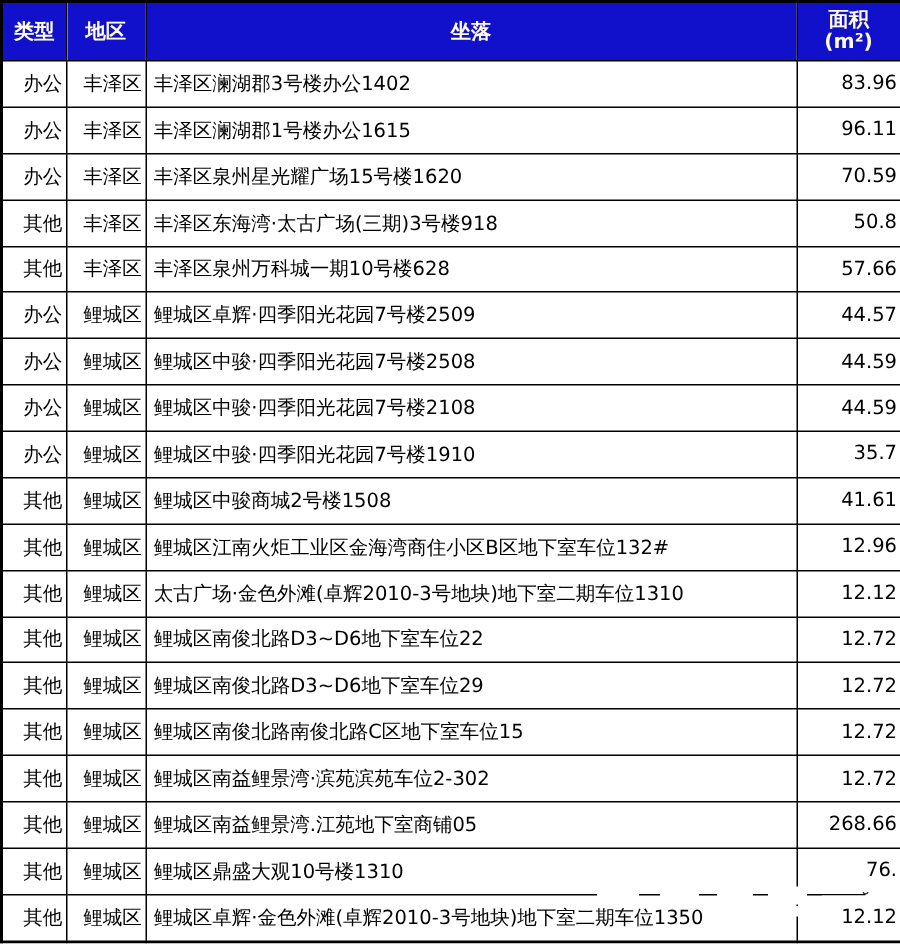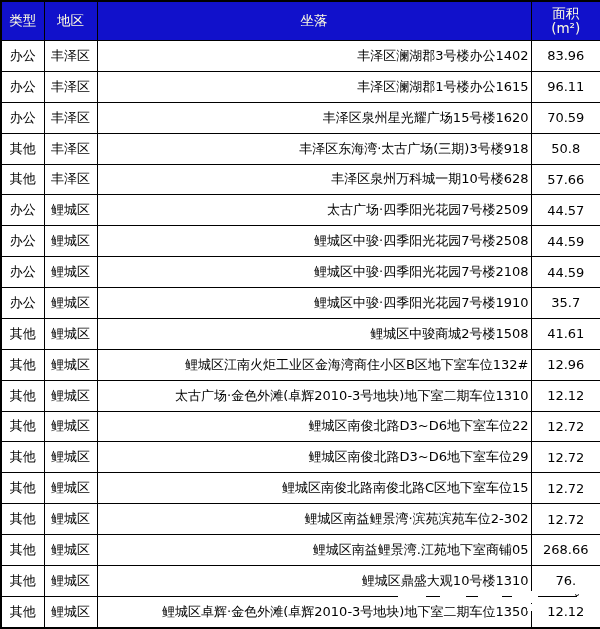--- a/index.html
+++ b/index.html
@@ -13,33 +13,33 @@
     border-collapse:collapse;table-layout:fixed;
     border:2px solid #000;
   }
   col.c-type{width:43px}
   col.c-district{width:53px}
   col.c-location{width:434px}
   col.c-area{width:70px}
   thead tr{height:34px}
   th{
     background:#1111CB;color:#FFFDE0;
-    font-size:13.5px;font-weight:normal;
+    font-size:13.5px;font-weight:bold;
     border:1px solid #000;padding:0;vertical-align:middle;
     overflow:hidden;white-space:nowrap;
   }
   .area-hdr{height:34px;overflow:hidden;line-height:15px;padding-top:4px;}
   td{
     border:1px solid #000;
     font-size:13px;color:#000;
     padding:0 2px;vertical-align:middle;
     overflow:hidden;white-space:nowrap;
   }
-  td.col-type,td.col-district,td.col-area{text-align:center}
-  td.col-location{text-align:right;padding-left:5px}
+  td.col-type,td.col-district,td.col-area{text-align:right}
+  td.col-location{text-align:left;padding-left:5px}
   
   .wm{position:absolute;background:#ffffff}
   .wm-mark{position:absolute;color:#333;font-size:12px;font-weight:bold;line-height:1}
 </style>
 </head>
 <body>
 
 <table>
   <colgroup>
     <col class="c-type">
@@ -87,21 +87,21 @@
   </tr>
       <tr>
     <td class="col-type">其他</td>
     <td class="col-district">丰泽区</td>
     <td class="col-location">丰泽区泉州万科城一期10号楼628</td>
     <td class="col-area">57.66</td>
   </tr>
       <tr>
     <td class="col-type">办公</td>
     <td class="col-district">鲤城区</td>
-    <td class="col-location">太古广场·四季阳光花园7号楼2509</td>
+    <td class="col-location">鲤城区卓辉·四季阳光花园7号楼2509</td>
     <td class="col-area">44.57</td>
   </tr>
       <tr>
     <td class="col-type">办公</td>
     <td class="col-district">鲤城区</td>
     <td class="col-location">鲤城区中骏·四季阳光花园7号楼2508</td>
     <td class="col-area">44.59</td>
   </tr>
       <tr>
     <td class="col-type">办公</td>

